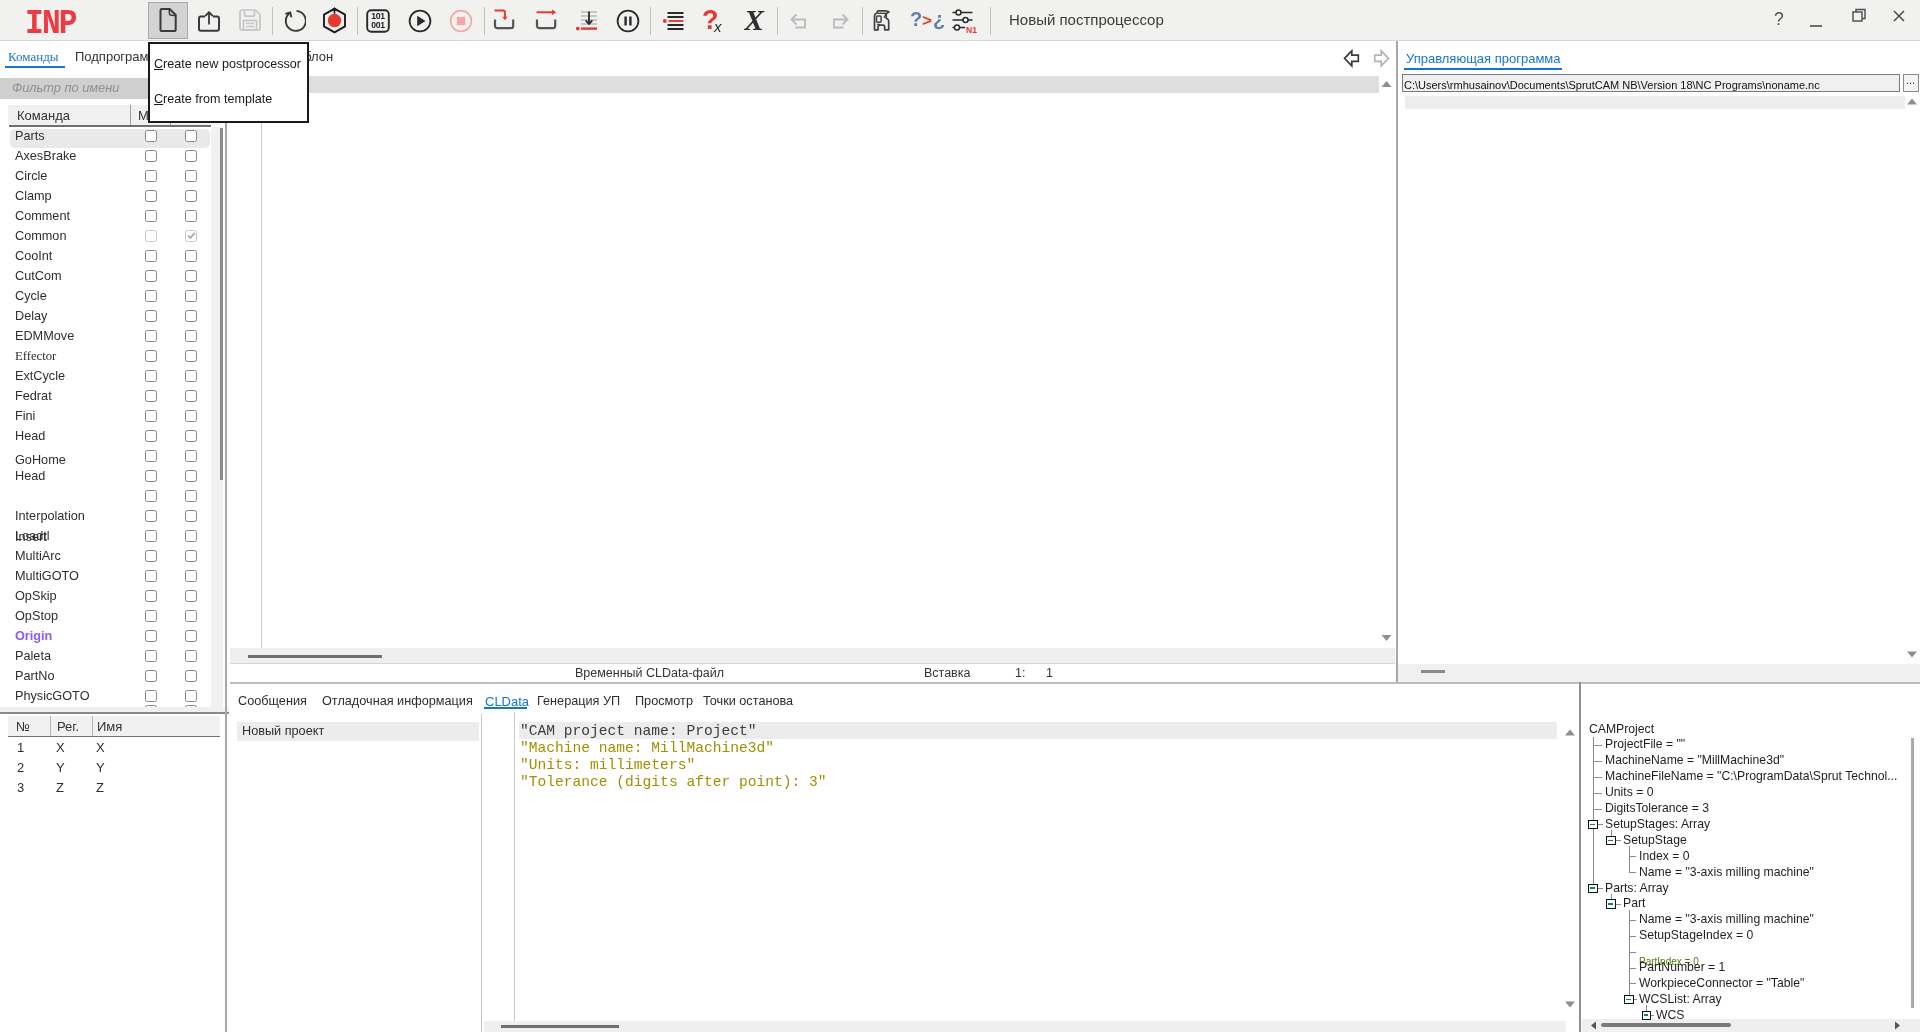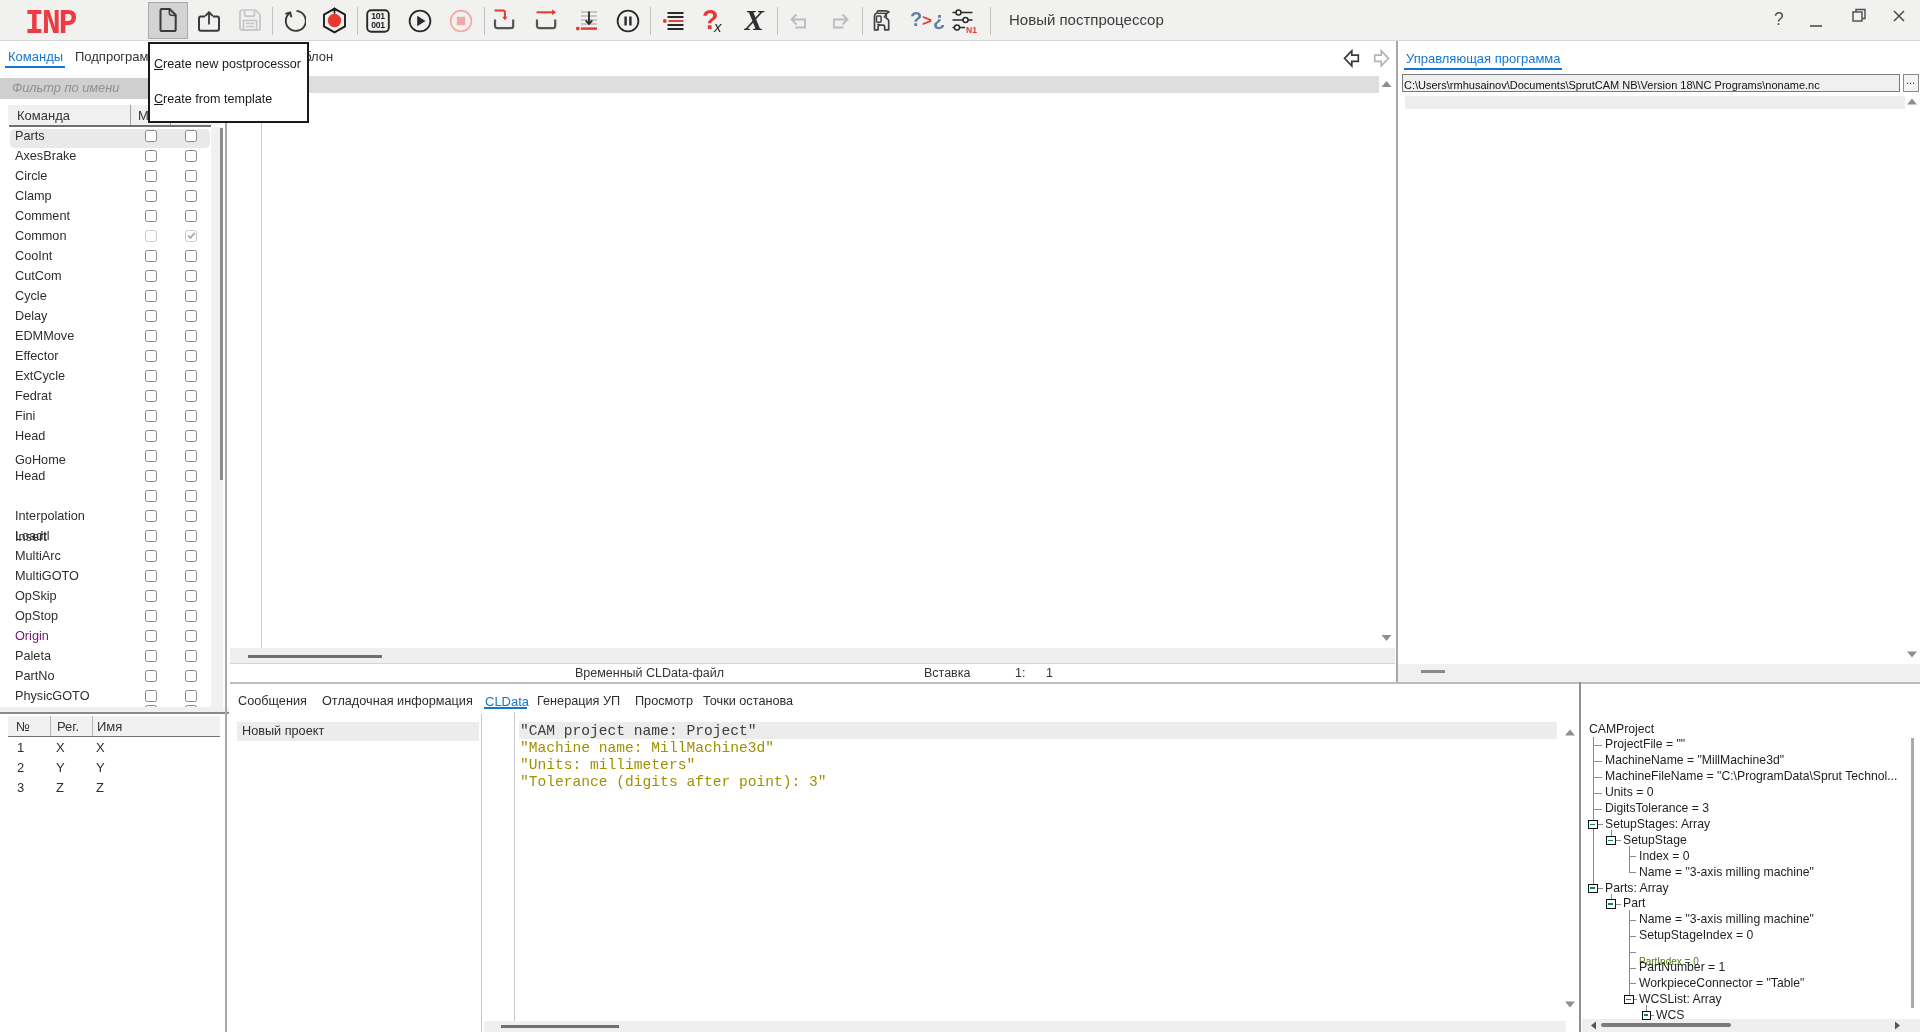--- a/index.html
+++ b/index.html
@@ -126,21 +126,21 @@
     <path d="M4 14 H16" stroke="#4a4a4a" stroke-width="1.6" fill="none"></path>
   </svg>
 <svg class="abs" style="left:1849px;top:6px;" width="20" height="20" viewBox="0 0 20 20">
     <rect x="4" y="6" width="9" height="9" fill="none" stroke="#4a4a4a" stroke-width="1.4"></rect>
     <path d="M7 6 V3.5 H16 V12.5 H13.5" fill="none" stroke="#4a4a4a" stroke-width="1.4"></path>
   </svg>
 <svg class="abs" style="left:1890px;top:7px;" width="18" height="18" viewBox="0 0 18 18">
     <path d="M4 4 L14 14 M14 4 L4 14" stroke="#4a4a4a" stroke-width="1.5" fill="none"></path>
   </svg>
 
-<div class="txt" style="left:8px;top:49px;font-size:13px;color:#1576d2;">Команды</div>
+<div class="txt" style="left:8px;top:49px;font-size:13px;color:#1576d2;font-family:Liberation Serif, serif;">Команды</div>
 <div class="abs" style="left:5px;top:66px;width:60px;height:2px;background:#1576d2;"></div>
 <div class="txt" style="left:75px;top:49px;font-size:13px;color:#333;">Подпрограммы</div>
 <div class="txt" style="left:285px;top:49px;font-size:13px;color:#333;">Шаблон</div>
 
 <div class="abs" style="left:0;top:78px;width:227px;height:21px;background:#cfcfcf;"></div>
 <div class="txt" style="left:12px;top:80px;font-size:12.8px;font-style:italic;color:#8f8f8f;">Фильтр по имени</div>
 
 <div class="abs" style="left:8px;top:105px;width:212px;height:20px;background:#f1f1f1;"></div>
 <div class="abs" style="left:130px;top:105px;width:1px;height:20px;background:#9f9f9f;"></div>
 <div class="abs" style="left:170px;top:105px;width:1px;height:20px;background:#9f9f9f;"></div>
@@ -179,21 +179,21 @@
 <div class="abs" style="left:185px;top:143px;width:12px;height:12px;border:1.3px solid #878787;border-radius:2.5px;background:#fdfdfd;"></div>
 <div class="txt" style="left:15px;top:162px;font-size:12.7px;color:#2e2e2e;">Cycle</div>
 <div class="abs" style="left:145px;top:163px;width:12px;height:12px;border:1.3px solid #878787;border-radius:2.5px;background:#fdfdfd;"></div>
 <div class="abs" style="left:185px;top:163px;width:12px;height:12px;border:1.3px solid #878787;border-radius:2.5px;background:#fdfdfd;"></div>
 <div class="txt" style="left:15px;top:182px;font-size:12.7px;color:#2e2e2e;">Delay</div>
 <div class="abs" style="left:145px;top:183px;width:12px;height:12px;border:1.3px solid #878787;border-radius:2.5px;background:#fdfdfd;"></div>
 <div class="abs" style="left:185px;top:183px;width:12px;height:12px;border:1.3px solid #878787;border-radius:2.5px;background:#fdfdfd;"></div>
 <div class="txt" style="left:15px;top:202px;font-size:12.7px;color:#2e2e2e;">EDMMove</div>
 <div class="abs" style="left:145px;top:203px;width:12px;height:12px;border:1.3px solid #878787;border-radius:2.5px;background:#fdfdfd;"></div>
 <div class="abs" style="left:185px;top:203px;width:12px;height:12px;border:1.3px solid #878787;border-radius:2.5px;background:#fdfdfd;"></div>
-<div class="txt" style="left:15px;top:222px;font-size:12.7px;color:#2e2e2e;">Effector</div>
+<div class="txt" style="left:15px;top:222px;font-size:12.7px;color:#2e2e2e;font-family:Liberation Serif, serif;">Effector</div>
 <div class="abs" style="left:145px;top:223px;width:12px;height:12px;border:1.3px solid #878787;border-radius:2.5px;background:#fdfdfd;"></div>
 <div class="abs" style="left:185px;top:223px;width:12px;height:12px;border:1.3px solid #878787;border-radius:2.5px;background:#fdfdfd;"></div>
 <div class="txt" style="left:15px;top:242px;font-size:12.7px;color:#2e2e2e;">ExtCycle</div>
 <div class="abs" style="left:145px;top:243px;width:12px;height:12px;border:1.3px solid #878787;border-radius:2.5px;background:#fdfdfd;"></div>
 <div class="abs" style="left:185px;top:243px;width:12px;height:12px;border:1.3px solid #878787;border-radius:2.5px;background:#fdfdfd;"></div>
 <div class="txt" style="left:15px;top:262px;font-size:12.7px;color:#2e2e2e;">Fedrat</div>
 <div class="abs" style="left:145px;top:263px;width:12px;height:12px;border:1.3px solid #878787;border-radius:2.5px;background:#fdfdfd;"></div>
 <div class="abs" style="left:185px;top:263px;width:12px;height:12px;border:1.3px solid #878787;border-radius:2.5px;background:#fdfdfd;"></div>
 <div class="txt" style="left:15px;top:282px;font-size:12.7px;color:#2e2e2e;">Fini</div>
 <div class="abs" style="left:145px;top:283px;width:12px;height:12px;border:1.3px solid #878787;border-radius:2.5px;background:#fdfdfd;"></div>
@@ -221,21 +221,21 @@
 <div class="abs" style="left:185px;top:423px;width:12px;height:12px;border:1.3px solid #878787;border-radius:2.5px;background:#fdfdfd;"></div>
 <div class="txt" style="left:15px;top:442px;font-size:12.7px;color:#2e2e2e;">MultiGOTO</div>
 <div class="abs" style="left:145px;top:443px;width:12px;height:12px;border:1.3px solid #878787;border-radius:2.5px;background:#fdfdfd;"></div>
 <div class="abs" style="left:185px;top:443px;width:12px;height:12px;border:1.3px solid #878787;border-radius:2.5px;background:#fdfdfd;"></div>
 <div class="txt" style="left:15px;top:462px;font-size:12.7px;color:#2e2e2e;">OpSkip</div>
 <div class="abs" style="left:145px;top:463px;width:12px;height:12px;border:1.3px solid #878787;border-radius:2.5px;background:#fdfdfd;"></div>
 <div class="abs" style="left:185px;top:463px;width:12px;height:12px;border:1.3px solid #878787;border-radius:2.5px;background:#fdfdfd;"></div>
 <div class="txt" style="left:15px;top:482px;font-size:12.7px;color:#2e2e2e;">OpStop</div>
 <div class="abs" style="left:145px;top:483px;width:12px;height:12px;border:1.3px solid #878787;border-radius:2.5px;background:#fdfdfd;"></div>
 <div class="abs" style="left:185px;top:483px;width:12px;height:12px;border:1.3px solid #878787;border-radius:2.5px;background:#fdfdfd;"></div>
-<div class="txt" style="left:15px;top:502px;font-size:12.7px;color:#701a75;">Origin</div>
+<div class="txt" style="left:15px;top:502px;font-size:12.7px;color:#8b5cf6;font-weight:bold;">Origin</div>
 <div class="abs" style="left:145px;top:503px;width:12px;height:12px;border:1.3px solid #878787;border-radius:2.5px;background:#fdfdfd;"></div>
 <div class="abs" style="left:185px;top:503px;width:12px;height:12px;border:1.3px solid #878787;border-radius:2.5px;background:#fdfdfd;"></div>
 <div class="txt" style="left:15px;top:522px;font-size:12.7px;color:#2e2e2e;">Paleta</div>
 <div class="abs" style="left:145px;top:523px;width:12px;height:12px;border:1.3px solid #878787;border-radius:2.5px;background:#fdfdfd;"></div>
 <div class="abs" style="left:185px;top:523px;width:12px;height:12px;border:1.3px solid #878787;border-radius:2.5px;background:#fdfdfd;"></div>
 <div class="txt" style="left:15px;top:542px;font-size:12.7px;color:#2e2e2e;">PartNo</div>
 <div class="abs" style="left:145px;top:543px;width:12px;height:12px;border:1.3px solid #878787;border-radius:2.5px;background:#fdfdfd;"></div>
 <div class="abs" style="left:185px;top:543px;width:12px;height:12px;border:1.3px solid #878787;border-radius:2.5px;background:#fdfdfd;"></div>
 <div class="txt" style="left:15px;top:562px;font-size:12.7px;color:#2e2e2e;">PhysicGOTO</div>
 <div class="abs" style="left:145px;top:563px;width:12px;height:12px;border:1.3px solid #878787;border-radius:2.5px;background:#fdfdfd;"></div>

